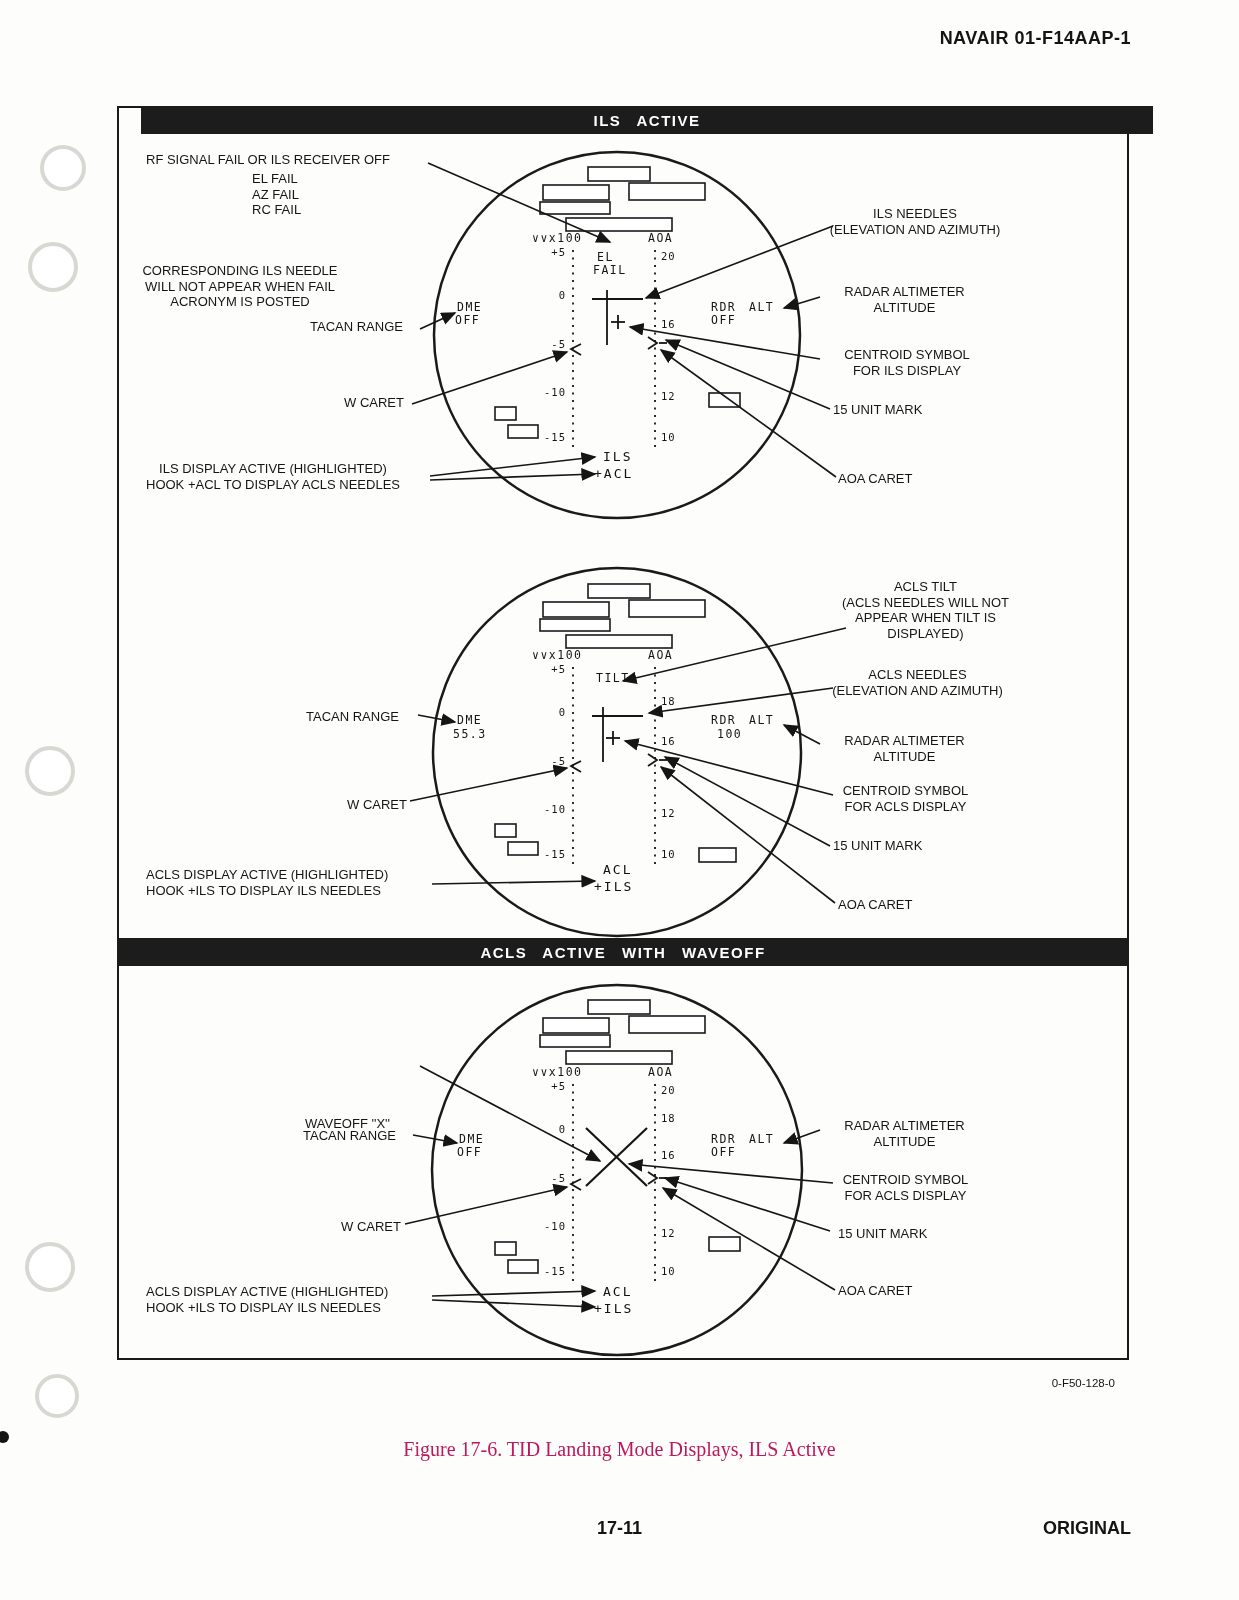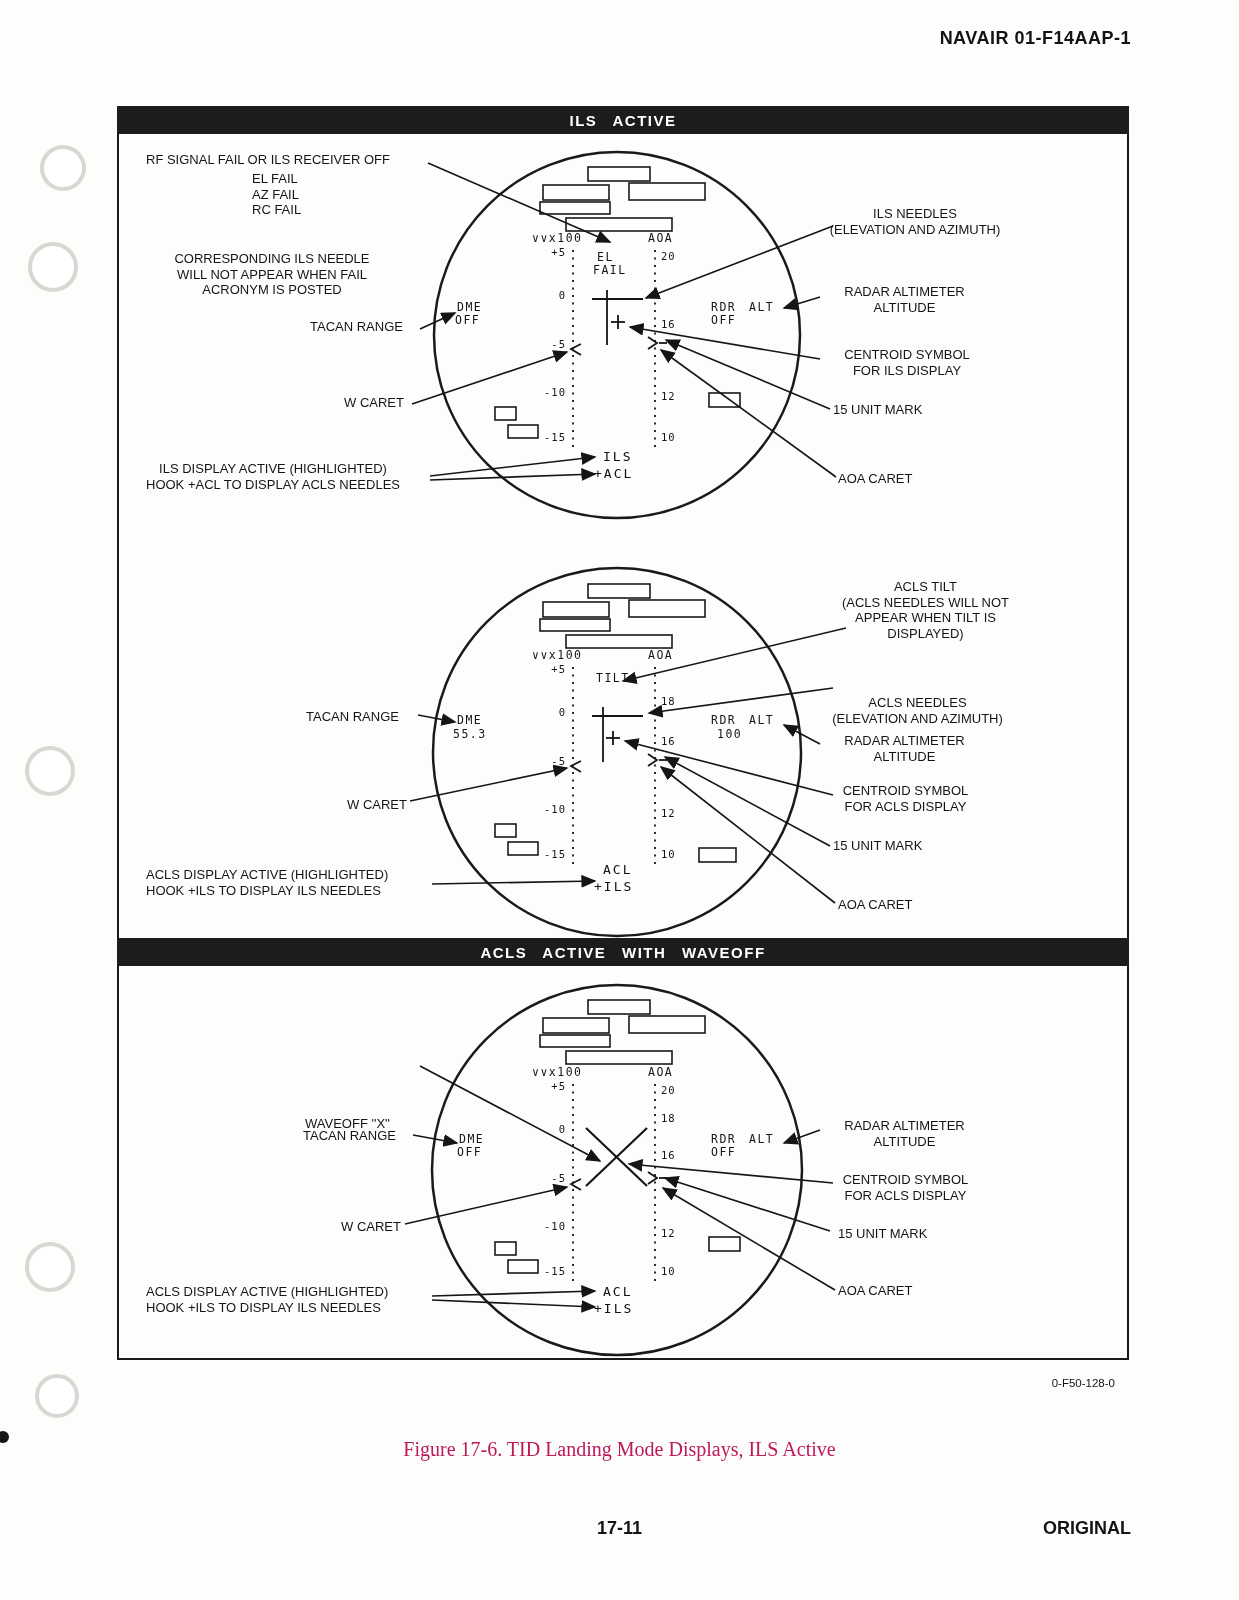--- a/index.html
+++ b/index.html
@@ -19,21 +19,21 @@
   .figcode{position:absolute;top:1377px;right:124px;font-size:11.5px;}
 </style>
 </head>
 <body>
 
 <div class="page">
 
   <div class="hdr">NAVAIR 01-F14AAP-1</div>
   <div class="figbox"></div>
 
-  <div class="bar" style="top:106px;">
+  <div class="bar" style="top:106px;margin-left:24px;">
     <span>ILS ACTIVE</span>
   </div>
   <div class="bar" style="top:938px;">
     <span>ACLS ACTIVE WITH WAVEOFF</span>
   </div>
 
   <svg class="layer" width="1239" height="1600" viewBox="0 0 1239 1600">
     <defs>
       <marker id="ah" markerWidth="11" markerHeight="9" refX="8.5" refY="4" orient="auto">
         <path d="M0,0 L9.5,4 L0,8 z" fill="#151515"></path>
@@ -230,41 +230,41 @@
       <line x1="833" y1="1183" x2="629" y2="1164" marker-end="url(#ah)"></line>
       <line x1="830" y1="1231" x2="665" y2="1178" marker-end="url(#ah)"></line>
       <line x1="835" y1="1290" x2="663" y2="1188" marker-end="url(#ah)"></line>
     </g>
   </svg>
 
   <div class="ann" style="left:146px;top:152px;width:310px;">RF SIGNAL FAIL OR ILS RECEIVER OFF</div>
   <div class="ann" style="left:252px;top:171px;">EL FAIL
 AZ FAIL
 RC FAIL</div>
-  <div class="ann ctr" style="left:120px;top:251px;width:240px;margin-left:32px;">CORRESPONDING ILS NEEDLE
+  <div class="ann ctr" style="left:120px;top:263px;width:240px;">CORRESPONDING ILS NEEDLE
 WILL NOT APPEAR WHEN FAIL
 ACRONYM IS POSTED</div>
   <div class="ann" style="left:310px;top:319px;">TACAN RANGE</div>
   <div class="ann" style="left:344px;top:395px;">W CARET</div>
   <div class="ann ctr" style="left:118px;top:461px;width:310px;">ILS DISPLAY ACTIVE (HIGHLIGHTED)
 HOOK +ACL TO DISPLAY ACLS NEEDLES</div>
   <div class="ann ctr" style="left:800px;top:206px;width:230px;">ILS NEEDLES
 (ELEVATION AND AZIMUTH)</div>
   <div class="ann ctr" style="left:822px;top:284px;width:165px;">RADAR ALTIMETER
 ALTITUDE</div>
   <div class="ann ctr" style="left:822px;top:347px;width:170px;">CENTROID SYMBOL
 FOR ILS DISPLAY</div>
   <div class="ann" style="left:833px;top:402px;">15 UNIT MARK</div>
   <div class="ann" style="left:838px;top:471px;">AOA CARET</div>
 
   <div class="ann ctr" style="left:808px;top:579px;width:235px;">ACLS TILT
 (ACLS NEEDLES WILL NOT
 APPEAR WHEN TILT IS
 DISPLAYED)</div>
-  <div class="ann ctr" style="left:800px;top:667px;width:235px;margin-top:28px;">ACLS NEEDLES
+  <div class="ann ctr" style="left:800px;top:667px;width:235px;">ACLS NEEDLES
 (ELEVATION AND AZIMUTH)</div>
   <div class="ann ctr" style="left:822px;top:733px;width:165px;">RADAR ALTIMETER
 ALTITUDE</div>
   <div class="ann ctr" style="left:818px;top:783px;width:175px;">CENTROID SYMBOL
 FOR ACLS DISPLAY</div>
   <div class="ann" style="left:833px;top:838px;">15 UNIT MARK</div>
   <div class="ann" style="left:838px;top:897px;">AOA CARET</div>
   <div class="ann" style="left:306px;top:709px;">TACAN RANGE</div>
   <div class="ann" style="left:347px;top:797px;">W CARET</div>
   <div class="ann" style="left:146px;top:867px;">ACLS DISPLAY ACTIVE (HIGHLIGHTED)

